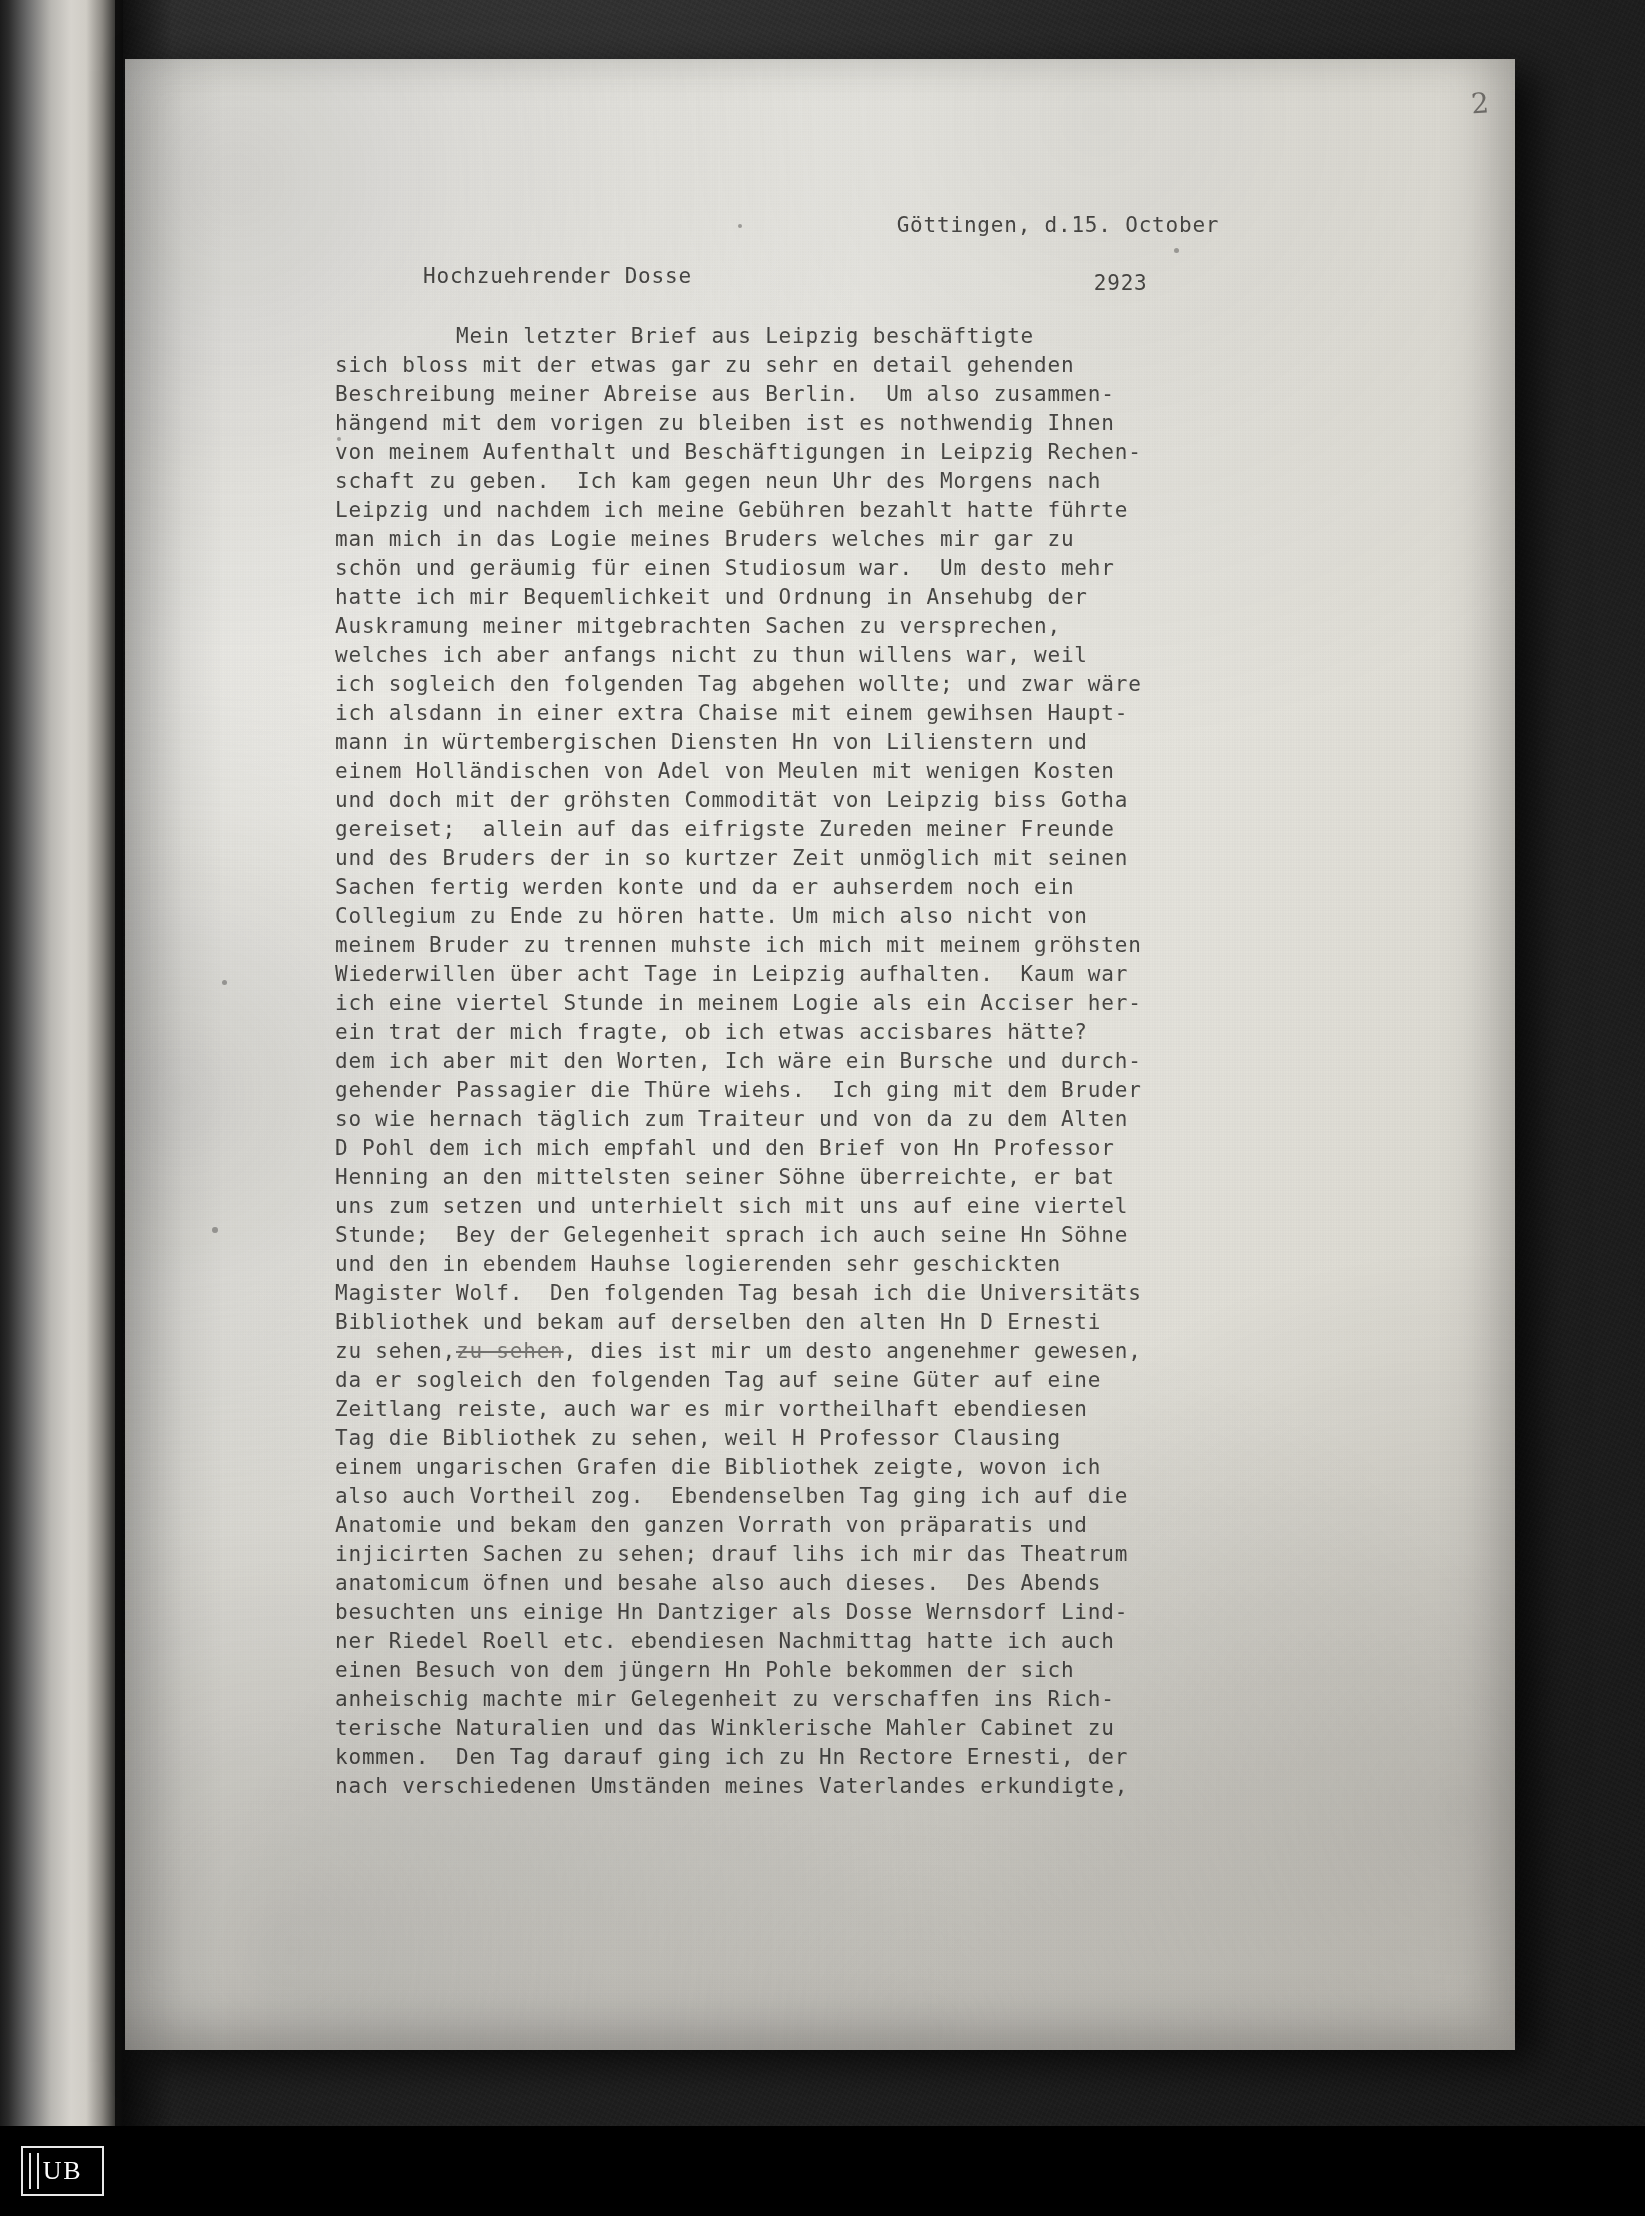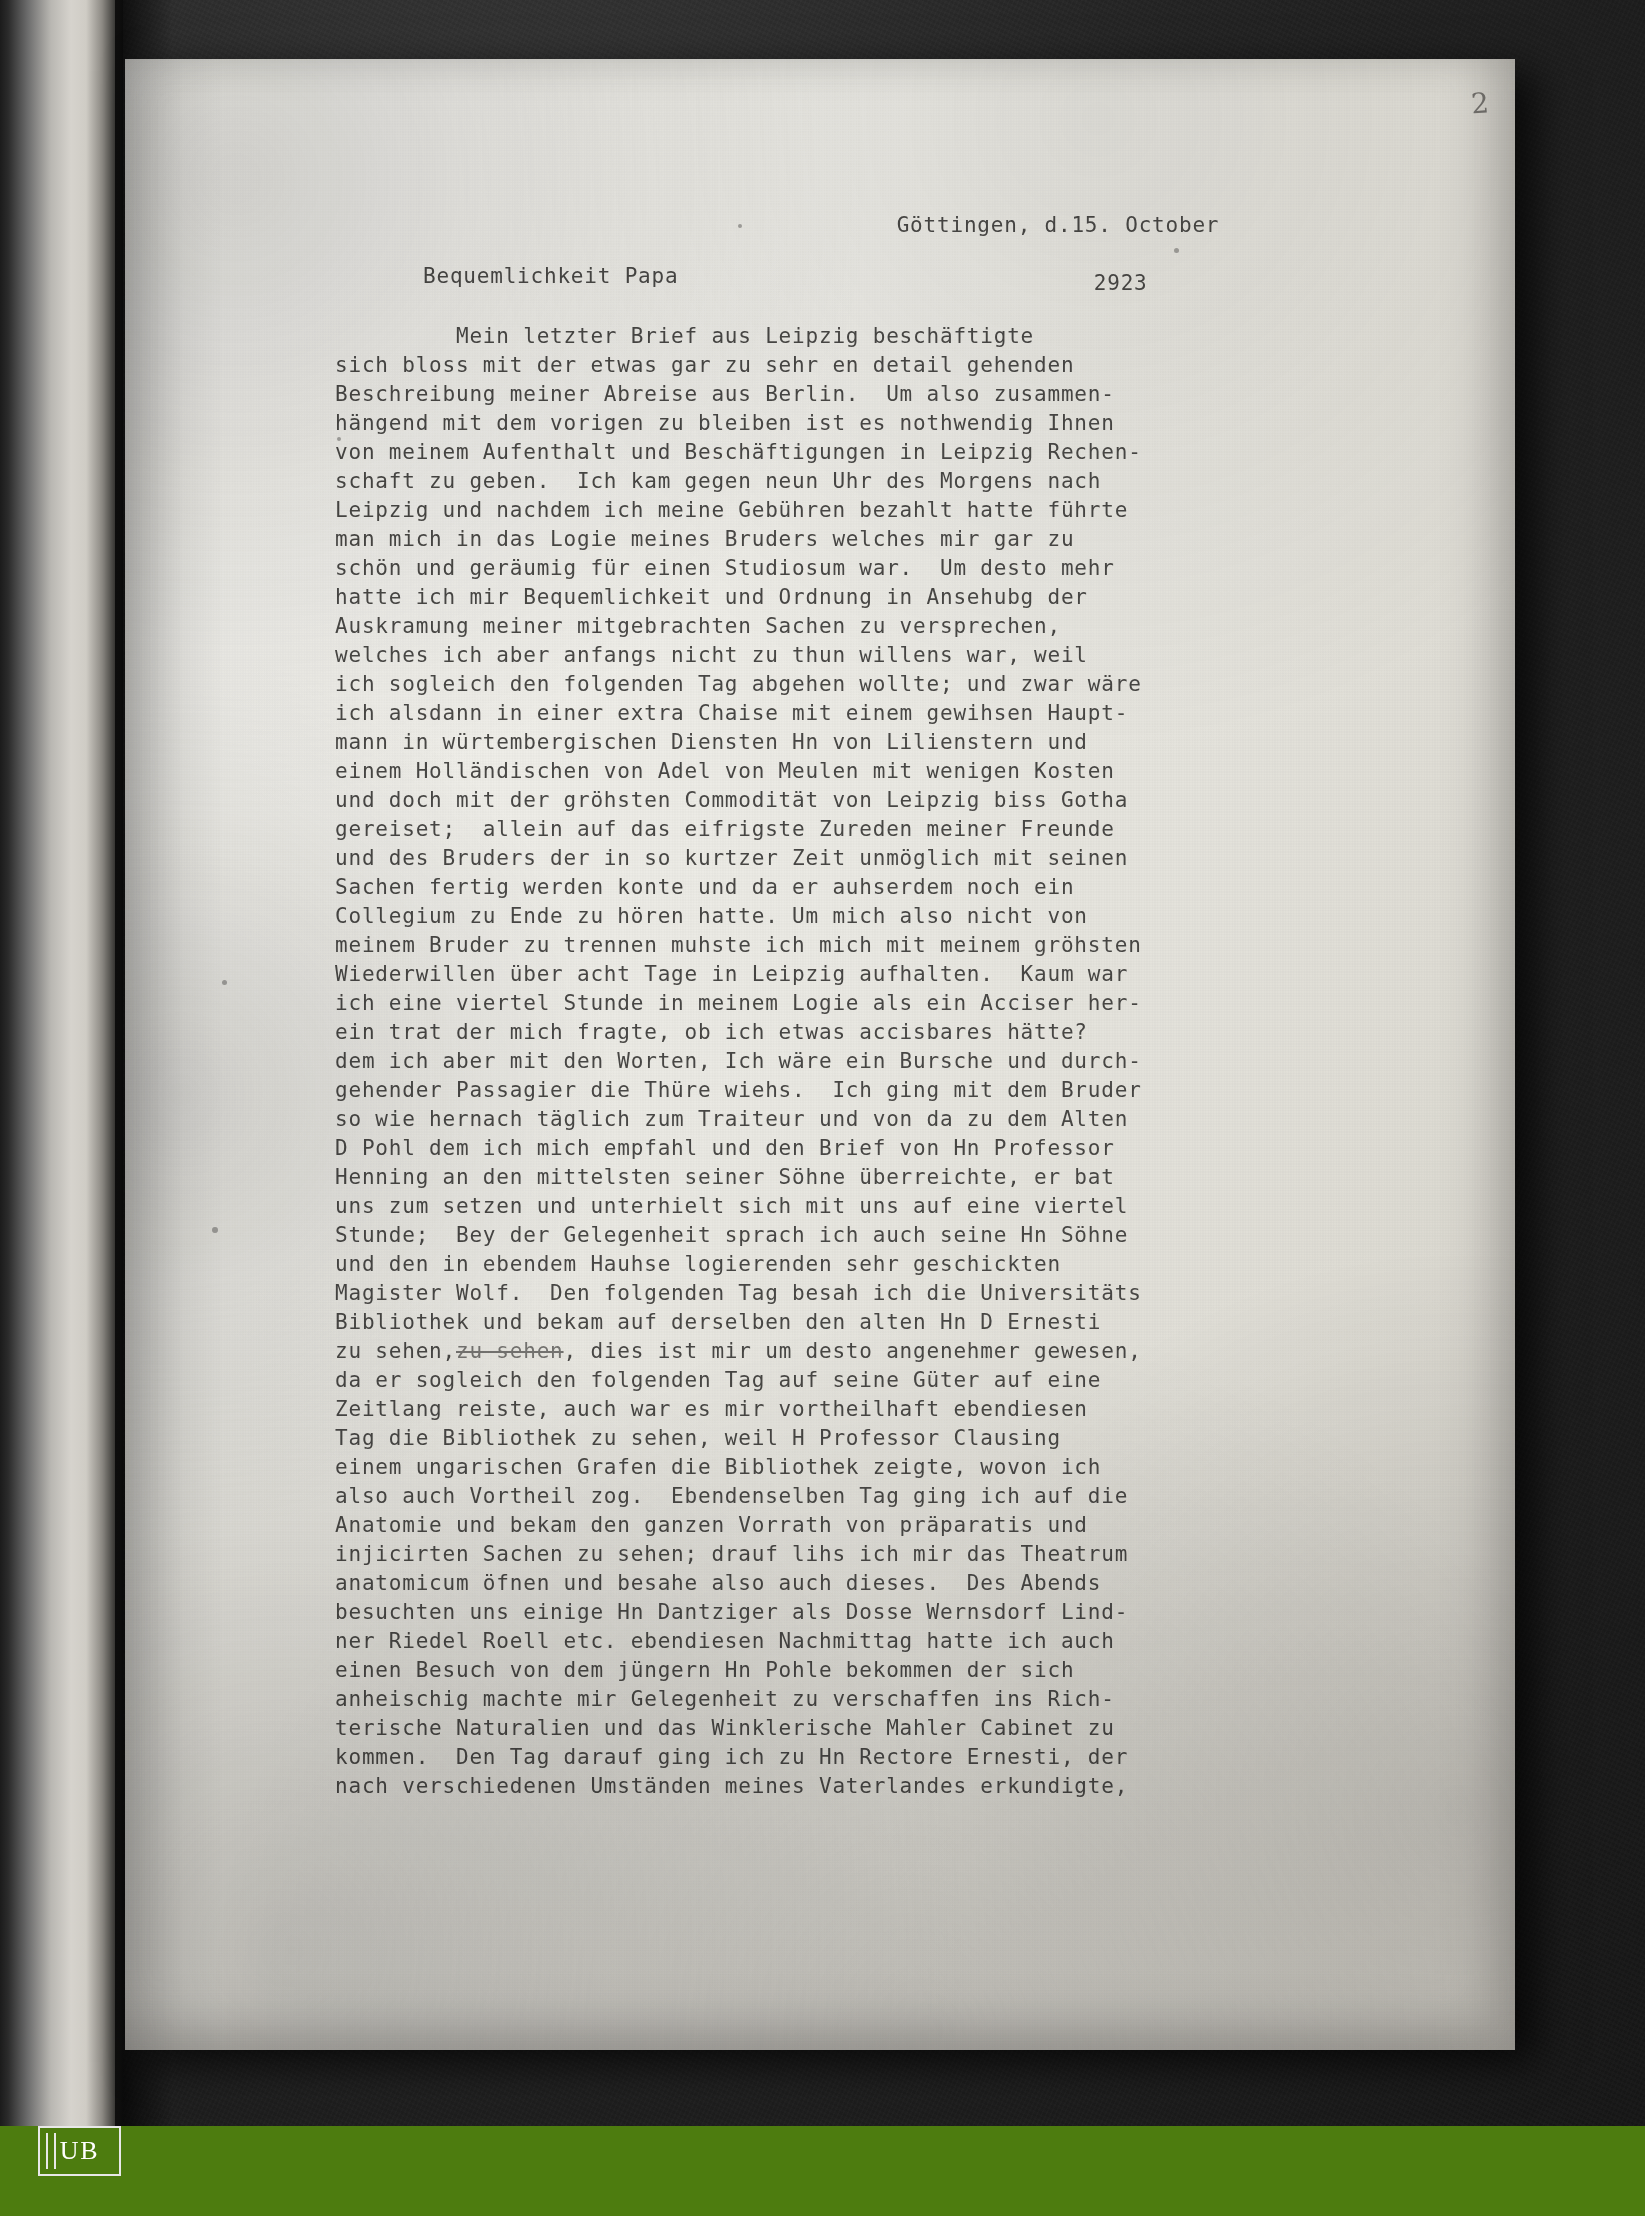--- a/index.html
+++ b/index.html
@@ -172,24 +172,24 @@
     opacity: 0.5;
   }
 
   
   #library-credit-bar {
     position: absolute;
     left: 0;
     bottom: 0;
     width: 1645px;
     height: 90px;
-    background: #4d7c0f;
+    background: #000000;
     display: flex;
-    align-items: flex-start;
-    padding-left: 38px;
+    align-items: center;
+    padding-left: 21px;
     box-sizing: border-box;
   }
   #ub-logo {
     width: 79px;
     height: 46px;
     border: 2.5px solid #e8e8e8;
     color: #ffffff;
     font-family: "Liberation Serif", serif;
     font-size: 26px;
     letter-spacing: 1.6px;
@@ -225,21 +225,21 @@
 
 <div id="document-page">
 
   <div id="typescript">
 
     <div class="tx-dateline">
       <span>Göttingen, d.15. October</span>
       <span class="line2">2923</span>
     </div>
 
-    <div class="tx-salutation">Bequemlichkeit Papa</div>
+    <div class="tx-salutation">Hochzuehrender Dosse</div>
 
     <div id="letter-body"><span class="bodyline">         Mein letzter Brief aus Leipzig beschäftigte</span><span class="bodyline">sich bloss mit der etwas gar zu sehr en detail gehenden</span><span class="bodyline">Beschreibung meiner Abreise aus Berlin.  Um also zusammen-</span><span class="bodyline">hängend mit dem vorigen zu bleiben ist es nothwendig Ihnen</span><span class="bodyline">von meinem Aufenthalt und Beschäftigungen in Leipzig Rechen-</span><span class="bodyline">schaft zu geben.  Ich kam gegen neun Uhr des Morgens nach</span><span class="bodyline">Leipzig und nachdem ich meine Gebühren bezahlt hatte führte</span><span class="bodyline">man mich in das Logie meines Bruders welches mir gar zu</span><span class="bodyline">schön und geräumig für einen Studiosum war.  Um desto mehr</span><span class="bodyline">hatte ich mir Bequemlichkeit und Ordnung in Ansehubg der</span><span class="bodyline">Auskramung meiner mitgebrachten Sachen zu versprechen,</span><span class="bodyline">welches ich aber anfangs nicht zu thun willens war, weil</span><span class="bodyline">ich sogleich den folgenden Tag abgehen wollte; und zwar wäre</span><span class="bodyline">ich alsdann in einer extra Chaise mit einem gewihsen Haupt-</span><span class="bodyline">mann in würtembergischen Diensten Hn von Lilienstern und</span><span class="bodyline">einem Holländischen von Adel von Meulen mit wenigen Kosten</span><span class="bodyline">und doch mit der gröhsten Commodität von Leipzig biss Gotha</span><span class="bodyline">gereiset;  allein auf das eifrigste Zureden meiner Freunde</span><span class="bodyline">und des Bruders der in so kurtzer Zeit unmöglich mit seinen</span><span class="bodyline">Sachen fertig werden konte und da er auhserdem noch ein</span><span class="bodyline">Collegium zu Ende zu hören hatte. Um mich also nicht von</span><span class="bodyline">meinem Bruder zu trennen muhste ich mich mit meinem gröhsten</span><span class="bodyline">Wiederwillen über acht Tage in Leipzig aufhalten.  Kaum war</span><span class="bodyline">ich eine viertel Stunde in meinem Logie als ein Acciser her-</span><span class="bodyline">ein trat der mich fragte, ob ich etwas accisbares hätte?</span><span class="bodyline">dem ich aber mit den Worten, Ich wäre ein Bursche und durch-</span><span class="bodyline">gehender Passagier die Thüre wiehs.  Ich ging mit dem Bruder</span><span class="bodyline">so wie hernach täglich zum Traiteur und von da zu dem Alten</span><span class="bodyline">D Pohl dem ich mich empfahl und den Brief von Hn Professor</span><span class="bodyline">Henning an den mittelsten seiner Söhne überreichte, er bat</span><span class="bodyline">uns zum setzen und unterhielt sich mit uns auf eine viertel</span><span class="bodyline">Stunde;  Bey der Gelegenheit sprach ich auch seine Hn Söhne</span><span class="bodyline">und den in ebendem Hauhse logierenden sehr geschickten</span><span class="bodyline">Magister Wolf.  Den folgenden Tag besah ich die Universitäts</span><span class="bodyline">Bibliothek und bekam auf derselben den alten Hn D Ernesti</span><span class="bodyline">zu sehen,<span class="struck">zu sehen</span>, dies ist mir um desto angenehmer gewesen,</span><span class="bodyline">da er sogleich den folgenden Tag auf seine Güter auf eine</span><span class="bodyline">Zeitlang reiste, auch war es mir vortheilhaft ebendiesen</span><span class="bodyline">Tag die Bibliothek zu sehen, weil H Professor Clausing</span><span class="bodyline">einem ungarischen Grafen die Bibliothek zeigte, wovon ich</span><span class="bodyline">also auch Vortheil zog.  Ebendenselben Tag ging ich auf die</span><span class="bodyline">Anatomie und bekam den ganzen Vorrath von präparatis und</span><span class="bodyline">injicirten Sachen zu sehen; drauf lihs ich mir das Theatrum</span><span class="bodyline">anatomicum öfnen und besahe also auch dieses.  Des Abends</span><span class="bodyline">besuchten uns einige Hn Dantziger als Dosse Wernsdorf Lind-</span><span class="bodyline">ner Riedel Roell etc. ebendiesen Nachmittag hatte ich auch</span><span class="bodyline">einen Besuch von dem jüngern Hn Pohle bekommen der sich</span><span class="bodyline">anheischig machte mir Gelegenheit zu verschaffen ins Rich-</span><span class="bodyline">terische Naturalien und das Winklerische Mahler Cabinet zu</span><span class="bodyline">kommen.  Den Tag darauf ging ich zu Hn Rectore Ernesti, der</span><span class="bodyline">nach verschiedenen Umständen meines Vaterlandes erkundigte,</span></div>
 
   </div>
 
   <span class="speck" style="left:97px;top:921px;width:5px;height:5px;"></span>
   <span class="speck" style="left:87px;top:1168px;width:5.8px;height:5.8px;"></span>
   <span class="speck" style="left:212px;top:378px;width:4.1px;height:4.1px;"></span>
   <span class="speck" style="left:1049px;top:189px;width:5px;height:5px;"></span>
   <span class="speck" style="left:613px;top:165px;width:4.1px;height:4.1px;"></span>

